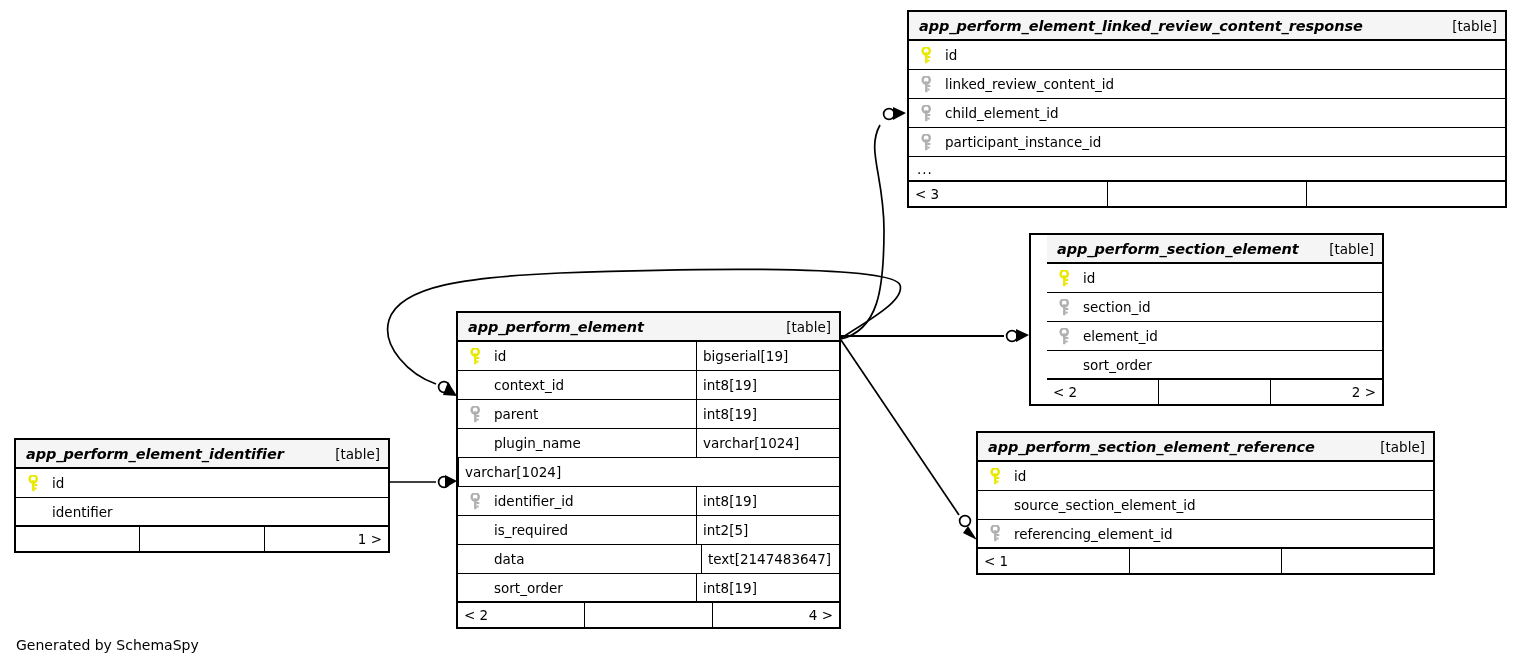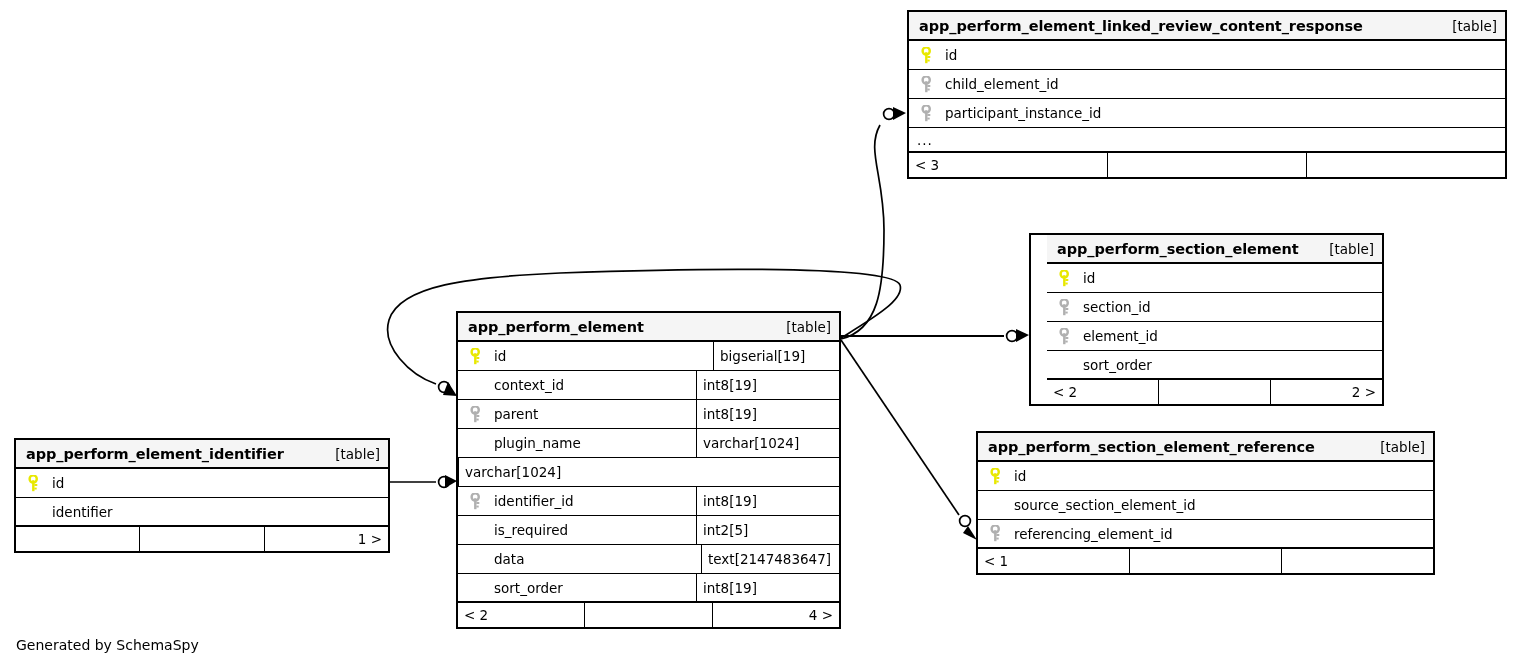--- a/index.html
+++ b/index.html
@@ -40,20 +40,21 @@
     box-sizing: border-box;
     height: 29px;
     padding: 0 8px 0 10px;
   }
   .tbl-name {
     font-weight: bold;
     font-size: 14.5px;
     color: #000000;
     letter-spacing: -0.1px;
     white-space: nowrap;
+    font-style: italic;
   }
   .tbl-tag {
     font-size: 13.5px;
     color: #000000;
     white-space: nowrap;
     padding-left: 12px;
   }
   .tbl-row {
     display: flex;
     align-items: center;
@@ -199,20 +200,34 @@
           <div class="col-name-cell">
             <span class="key-slot">
               <svg width="11" height="17" viewBox="0 0 11 17" xmlns="http://www.w3.org/2000/svg">
                 <circle cx="5.2" cy="4" r="3.6" fill="none" stroke="#b0b0b0" stroke-width="2.4"></circle>
                 <rect x="4.1" y="5.2" width="2.4" height="11" fill="#b0b0b0"></rect>
                 <rect x="6.3" y="9.0" width="3.0" height="2.0" fill="#b0b0b0"></rect>
                 <rect x="6.3" y="12.6" width="2.4" height="1.9" fill="#b0b0b0"></rect>
               </svg>
             </span>
             <span class="gap-slot"></span>
+            <span class="col-label">linked_review_content_id</span>
+          </div>
+        </div>
+        <div class="tbl-row">
+          <div class="col-name-cell">
+            <span class="key-slot">
+              <svg width="11" height="17" viewBox="0 0 11 17" xmlns="http://www.w3.org/2000/svg">
+                <circle cx="5.2" cy="4" r="3.6" fill="none" stroke="#b0b0b0" stroke-width="2.4"></circle>
+                <rect x="4.1" y="5.2" width="2.4" height="11" fill="#b0b0b0"></rect>
+                <rect x="6.3" y="9.0" width="3.0" height="2.0" fill="#b0b0b0"></rect>
+                <rect x="6.3" y="12.6" width="2.4" height="1.9" fill="#b0b0b0"></rect>
+              </svg>
+            </span>
+            <span class="gap-slot"></span>
             <span class="col-label">child_element_id</span>
           </div>
         </div>
         <div class="tbl-row">
           <div class="col-name-cell">
             <span class="key-slot">
               <svg width="11" height="17" viewBox="0 0 11 17" xmlns="http://www.w3.org/2000/svg">
                 <circle cx="5.2" cy="4" r="3.6" fill="none" stroke="#b0b0b0" stroke-width="2.4"></circle>
                 <rect x="4.1" y="5.2" width="2.4" height="11" fill="#b0b0b0"></rect>
                 <rect x="6.3" y="9.0" width="3.0" height="2.0" fill="#b0b0b0"></rect>
@@ -379,21 +394,21 @@
               <svg width="11" height="17" viewBox="0 0 11 17" xmlns="http://www.w3.org/2000/svg">
                 <circle cx="5.2" cy="4" r="3.6" fill="none" stroke="#e8e800" stroke-width="2.4"></circle>
                 <rect x="4.1" y="5.2" width="2.4" height="11" fill="#e8e800"></rect>
                 <rect x="6.3" y="9.0" width="3.0" height="2.0" fill="#e8e800"></rect>
                 <rect x="6.3" y="12.6" width="2.4" height="1.9" fill="#e8e800"></rect>
               </svg>
             </span>
             <span class="gap-slot"></span>
             <span class="col-label">id</span>
           </div>
-          <div class="col-type-cell" style="width:126px">bigserial[19]</div>
+          <div class="col-type-cell" style="width:143px">bigserial[19]</div>
         </div>
         <div class="tbl-row">
           <div class="col-name-cell">
             <span class="key-slot"></span>
             <span class="gap-slot"></span>
             <span class="col-label">context_id</span>
           </div>
           <div class="col-type-cell" style="width:143px">int8[19]</div>
         </div>
         <div class="tbl-row">

